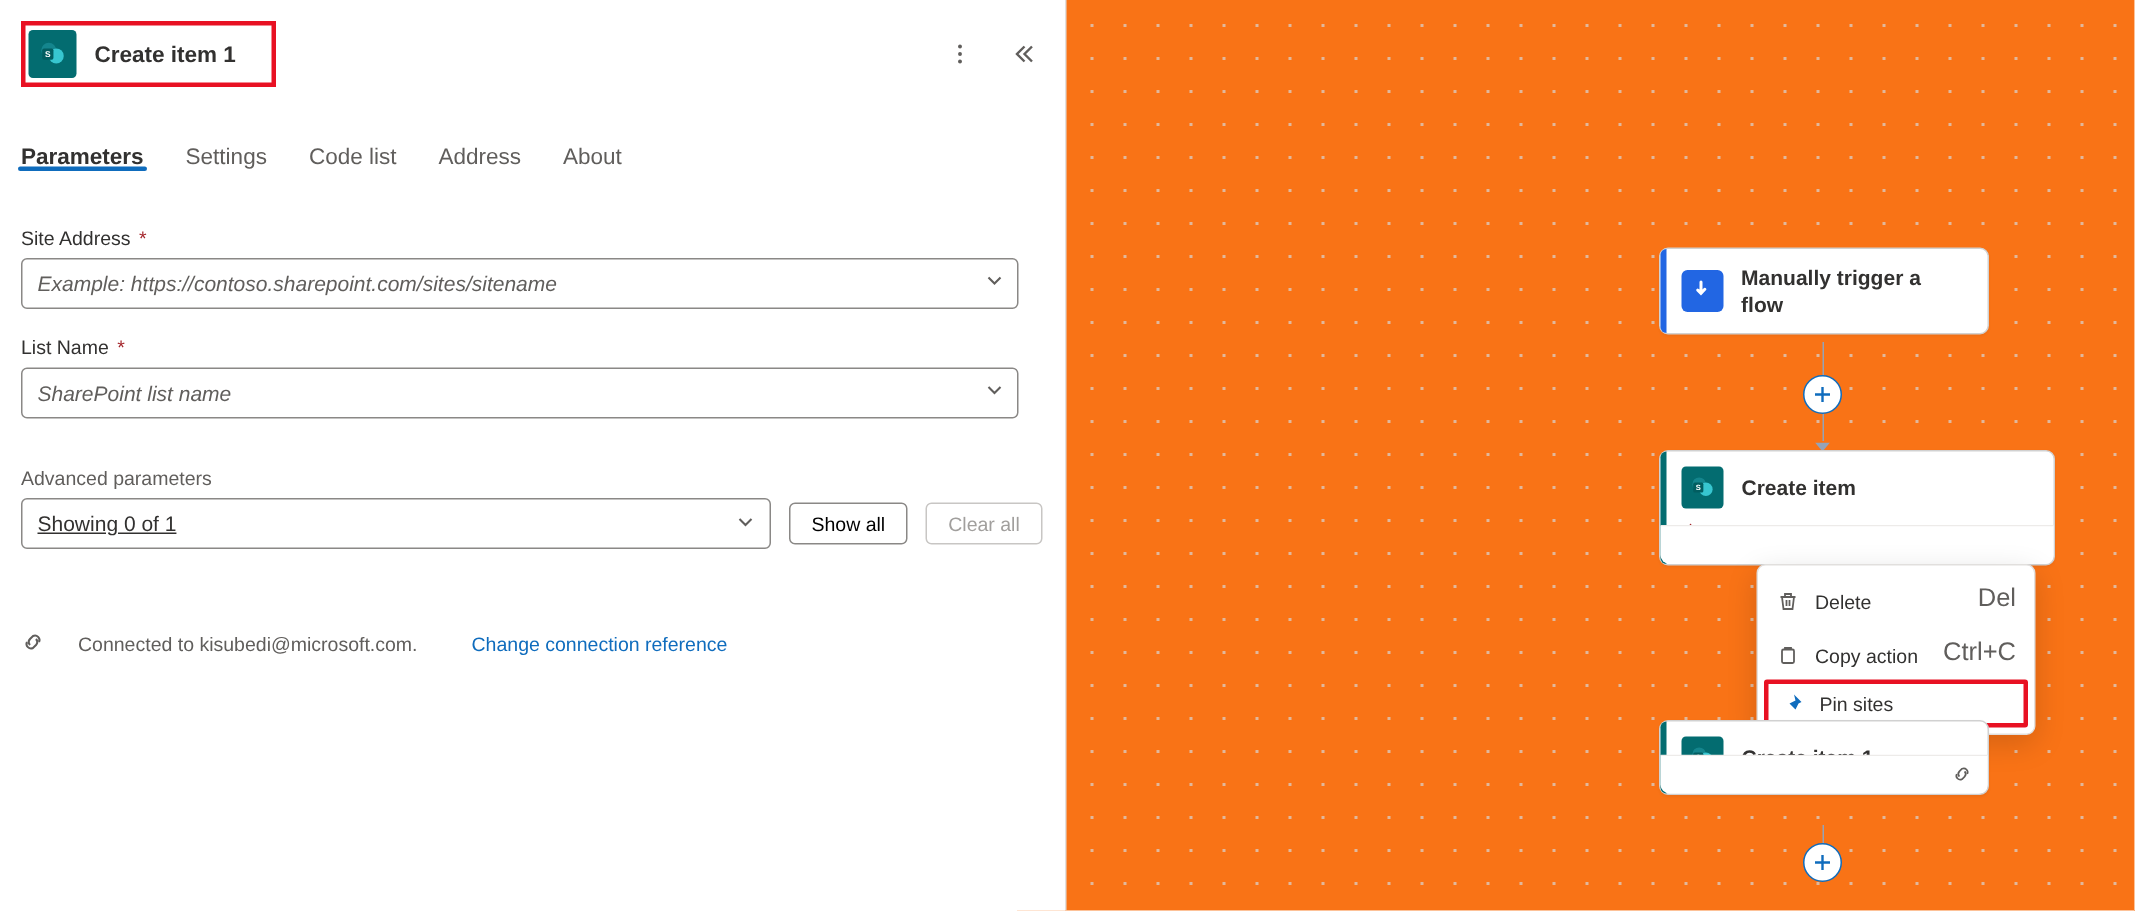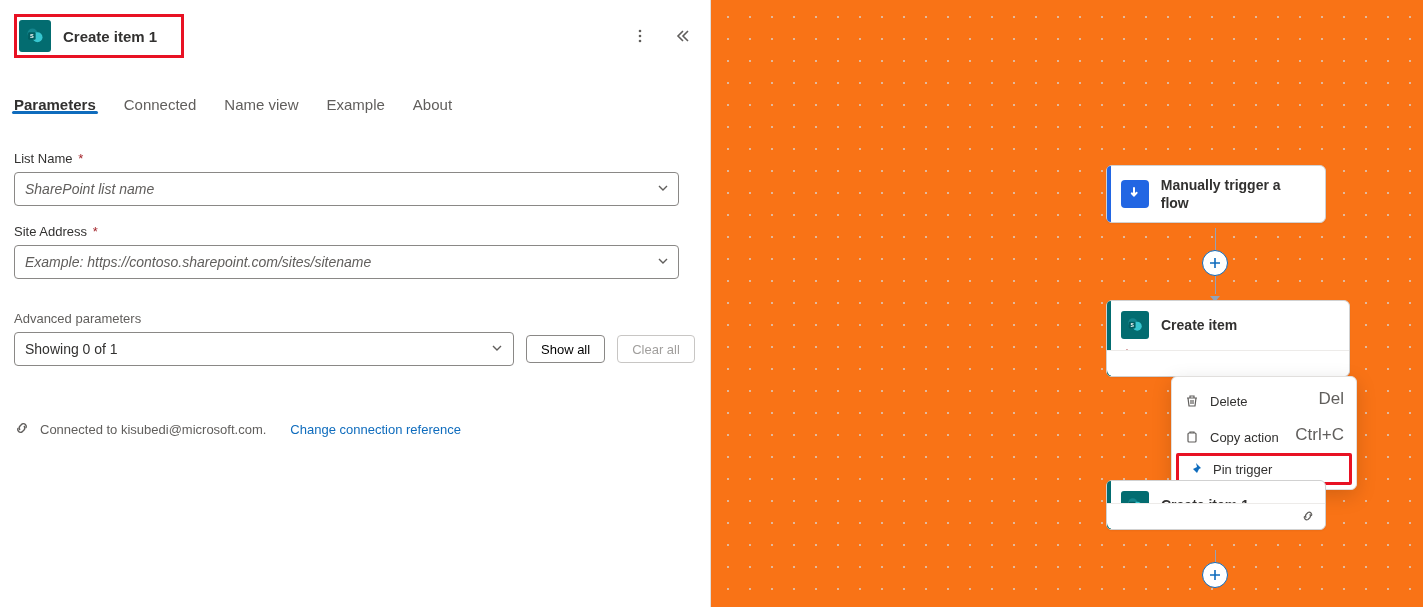--- a/index.html
+++ b/index.html
@@ -29,25 +29,25 @@
     width: 100%; height: 34px; border: 1px solid #8a8886; border-radius: 4px;
     padding: 0 34px 0 10px; font-size: 14px; color: #605e5c; font-style: italic; background:#fff;
   }
   .field-input .chev { position:absolute; right:10px; top:50%; transform:translateY(-50%); color:#605e5c; pointer-events:none; }
   .field-input input::placeholder { color:#605e5c; font-style: italic; }
   .field-block { margin-bottom: 18px; }
 
   .advanced { margin-top: 32px; }
   .adv-label { font-size: 13px; color: #605e5c; margin-bottom: 6px; }
   .adv-row { display:flex; gap:12px; align-items:center; }
-  .adv-select { width: 500px; height:34px; border:1px solid #8a8886; border-radius:4px; display:flex; align-items:center; justify-content:space-between; padding:0 10px; font-size:14px; color:#323130; }
+  .adv-select { width: 500px; height:34px; border:1px solid #8a8886; border-radius:4px; display:flex; align-items:center; justify-content:space-between; padding:0 10px; font-size:14px; color:#323130;text-decoration:underline; }
   .adv-btn { height:28px; border:1px solid #8a8886; border-radius:4px; background:#fff; padding:0 14px; font-size:13px; cursor:pointer; }
   .adv-btn.disabled { color:#a19f9d; border-color:#c8c6c4; cursor:default; }
 
-  .conn-row { display:flex; align-items:center; gap:10px; margin-top: 54px; font-size:13px; }
+  .conn-row { display:flex; align-items:center; gap:22px; margin-top: 54px; font-size:13px; }
   .conn-icon { color:#605e5c; }
   .conn-text { color:#605e5c; }
   .conn-link { color:#0f6cbd; cursor:pointer; margin-left:14px; }
 
   
   .canvas { flex:1; position:relative; background:#f97316; overflow:hidden; border-left:1px solid #e1dfdd;}
   .canvas::before {
     content:""; position:absolute; inset:0;
     background-image: radial-gradient(#d6d6d6 1px, transparent 1px);
     background-size: 22px 22px;
@@ -108,49 +108,49 @@
           <svg width="16" height="16" viewBox="0 0 16 16" fill="none" stroke="currentColor" stroke-width="1.6">
               <path d="M9 3l-5 5 5 5"></path>
               <path d="M14 3l-5 5 5 5"></path>
             </svg>
         </span>
       </div>
     </div>
 
     <div class="tabs">
       <div class="tab active">Parameters</div>
-      <div class="tab">Connected</div>
-      <div class="tab">Name view</div>
-      <div class="tab">Example</div>
+      <div class="tab">Settings</div>
+      <div class="tab">Code list</div>
+      <div class="tab">Address</div>
       <div class="tab">About</div>
     </div>
 
     <div class="form-body">
+      <div class="field-block">
+        <div class="field-label">
+          <span>Site Address</span>
+          <span class="req">*</span>
+        </div>
+        <div class="field-input">
+          <input type="text" placeholder="Example: https://contoso.sharepoint.com/sites/sitename" style="">
+          <span class="chev">
+            <svg width="12" height="12" viewBox="0 0 12 12" fill="none" stroke="currentColor" stroke-width="1.4">
+                <path d="M2 4l4 4 4-4"></path>
+              </svg>
+          </span>
+        </div>
+      </div>
+
       <div class="field-block">
         <div class="field-label">
           <span>List Name</span>
           <span class="req">*</span>
         </div>
         <div class="field-input">
           <input type="text" placeholder="SharePoint list name" style="">
-          <span class="chev">
-            <svg width="12" height="12" viewBox="0 0 12 12" fill="none" stroke="currentColor" stroke-width="1.4">
-                <path d="M2 4l4 4 4-4"></path>
-              </svg>
-          </span>
-        </div>
-      </div>
-
-      <div class="field-block">
-        <div class="field-label">
-          <span>Site Address</span>
-          <span class="req">*</span>
-        </div>
-        <div class="field-input">
-          <input type="text" placeholder="Example: https://contoso.sharepoint.com/sites/sitename" style="">
           <span class="chev">
             <svg width="12" height="12" viewBox="0 0 12 12" fill="none" stroke="currentColor" stroke-width="1.4">
                 <path d="M2 4l4 4 4-4"></path>
               </svg>
           </span>
         </div>
       </div>
 
       <div class="advanced">
         <div class="adv-label">Advanced parameters</div>
@@ -202,21 +202,21 @@
             <path d="M6 1v10M1 6h10"></path>
           </svg>
       </div>
       <div class="connector-line" style="left:504px; top:276px; height:18px;"></div>
       <div class="arrow-down" style="left:499px; top:292px;">
         <svg viewBox="0 0 10 10" fill="#94a3b8">
             <path d="M0 0l5 6 5-6z"></path>
           </svg>
       </div>
 
-      <div class="card" style="left:395px; top:300px; width:244px;">
+      <div class="card" style="left:395px; top:300px; width:264px;">
         <div class="card-accent" style="background:#036c70;"></div>
         <div class="card-body">
           <span class="sp-card-icon">
             <svg viewBox="0 0 32 32" width="18" height="18">
                 <circle cx="12" cy="12" r="8" fill="#14858d"></circle>
                 <circle cx="20" cy="18" r="8" fill="#37c6d0"></circle>
                 <rect x="5" y="10" width="12" height="12" rx="2" fill="#025d60"></rect>
                 <text x="11" y="19" font-size="9" fill="#fff" text-anchor="middle" font-weight="600">S</text>
               </svg>
           </span>
@@ -254,21 +254,21 @@
           </span>
           <span>Copy action</span>
           <span class="shortcut">Ctrl+C</span>
         </div>
         <div class="menu-item highlighted">
           <span class="menu-icon" style="color:#0f6cbd">
             <svg width="14" height="14" viewBox="0 0 14 14" fill="currentColor">
                 <path d="M8 1l5 5-2 1-2 4-2-2-4 4 4-4-2-2 4-2z"></path>
               </svg>
           </span>
-          <span>Pin trigger</span>
+          <span>Pin sites</span>
         </div>
       </div>
 
       <div class="card" style="left:395px; top:480px; width:220px;">
         <div class="card-accent" style="background:#036c70;"></div>
         <div class="card-body">
           <span class="sp-card-icon">
             <svg viewBox="0 0 32 32" width="18" height="18">
                 <circle cx="12" cy="12" r="8" fill="#14858d"></circle>
                 <circle cx="20" cy="18" r="8" fill="#37c6d0"></circle>

